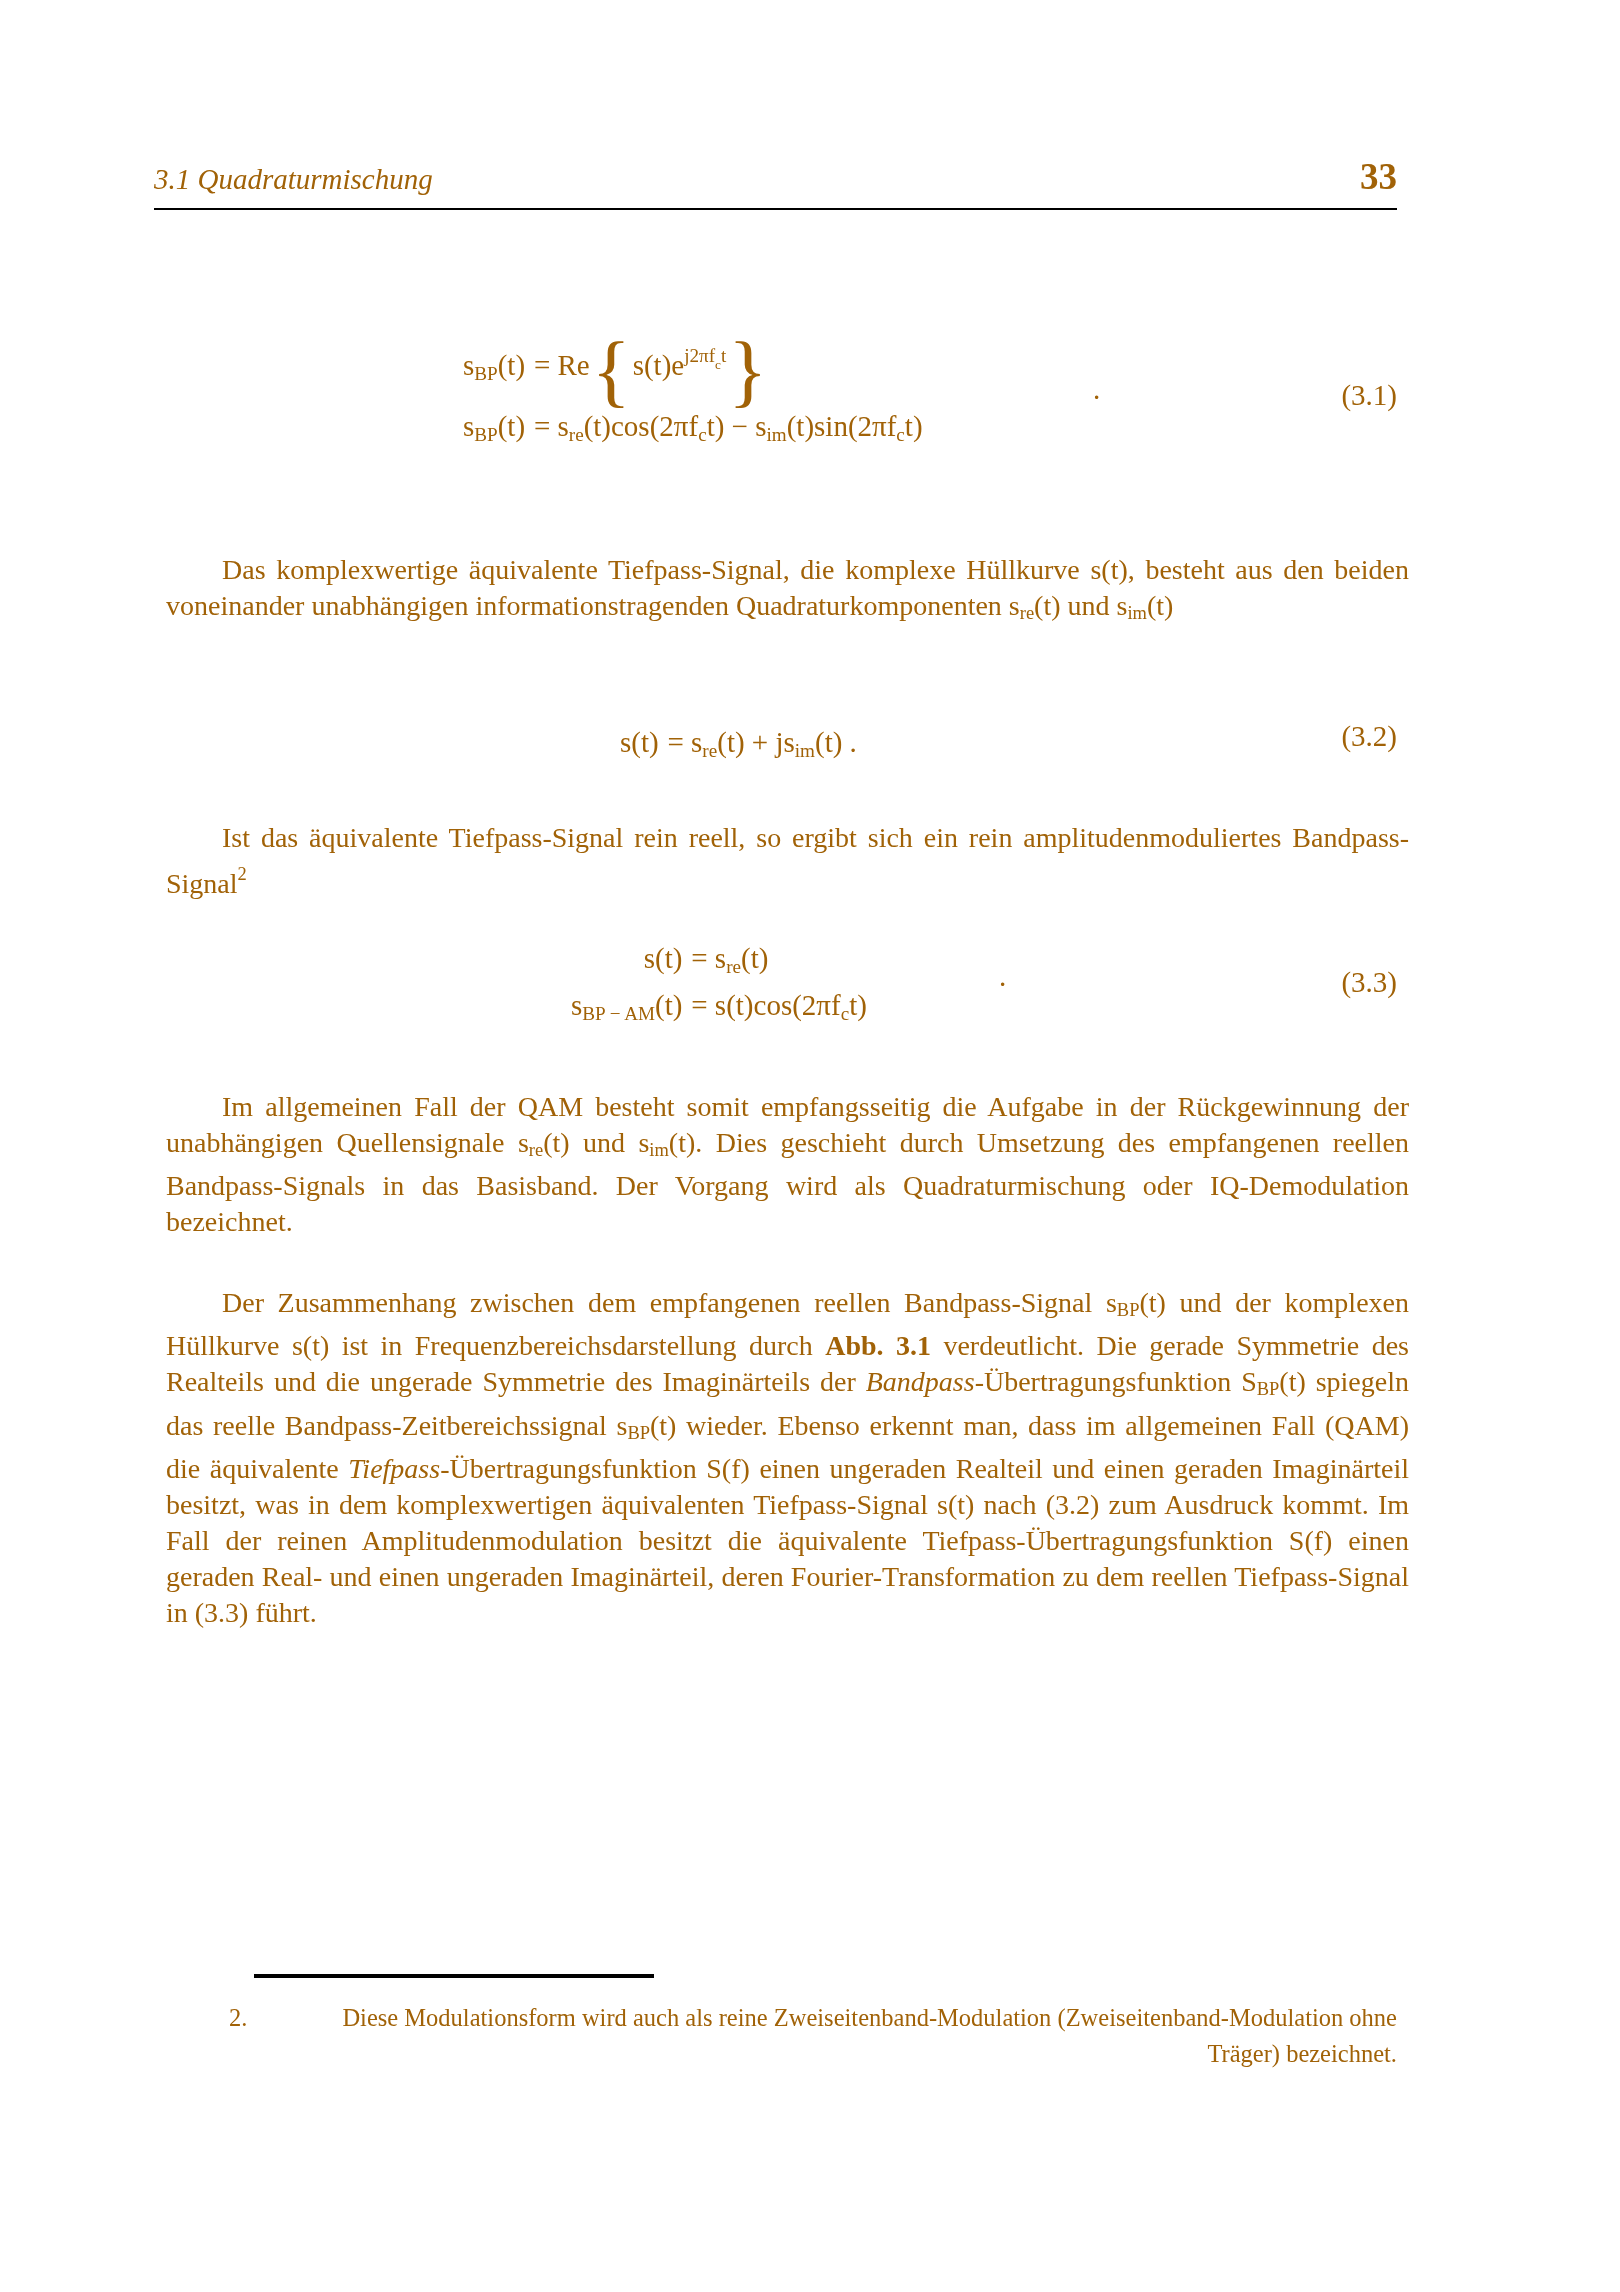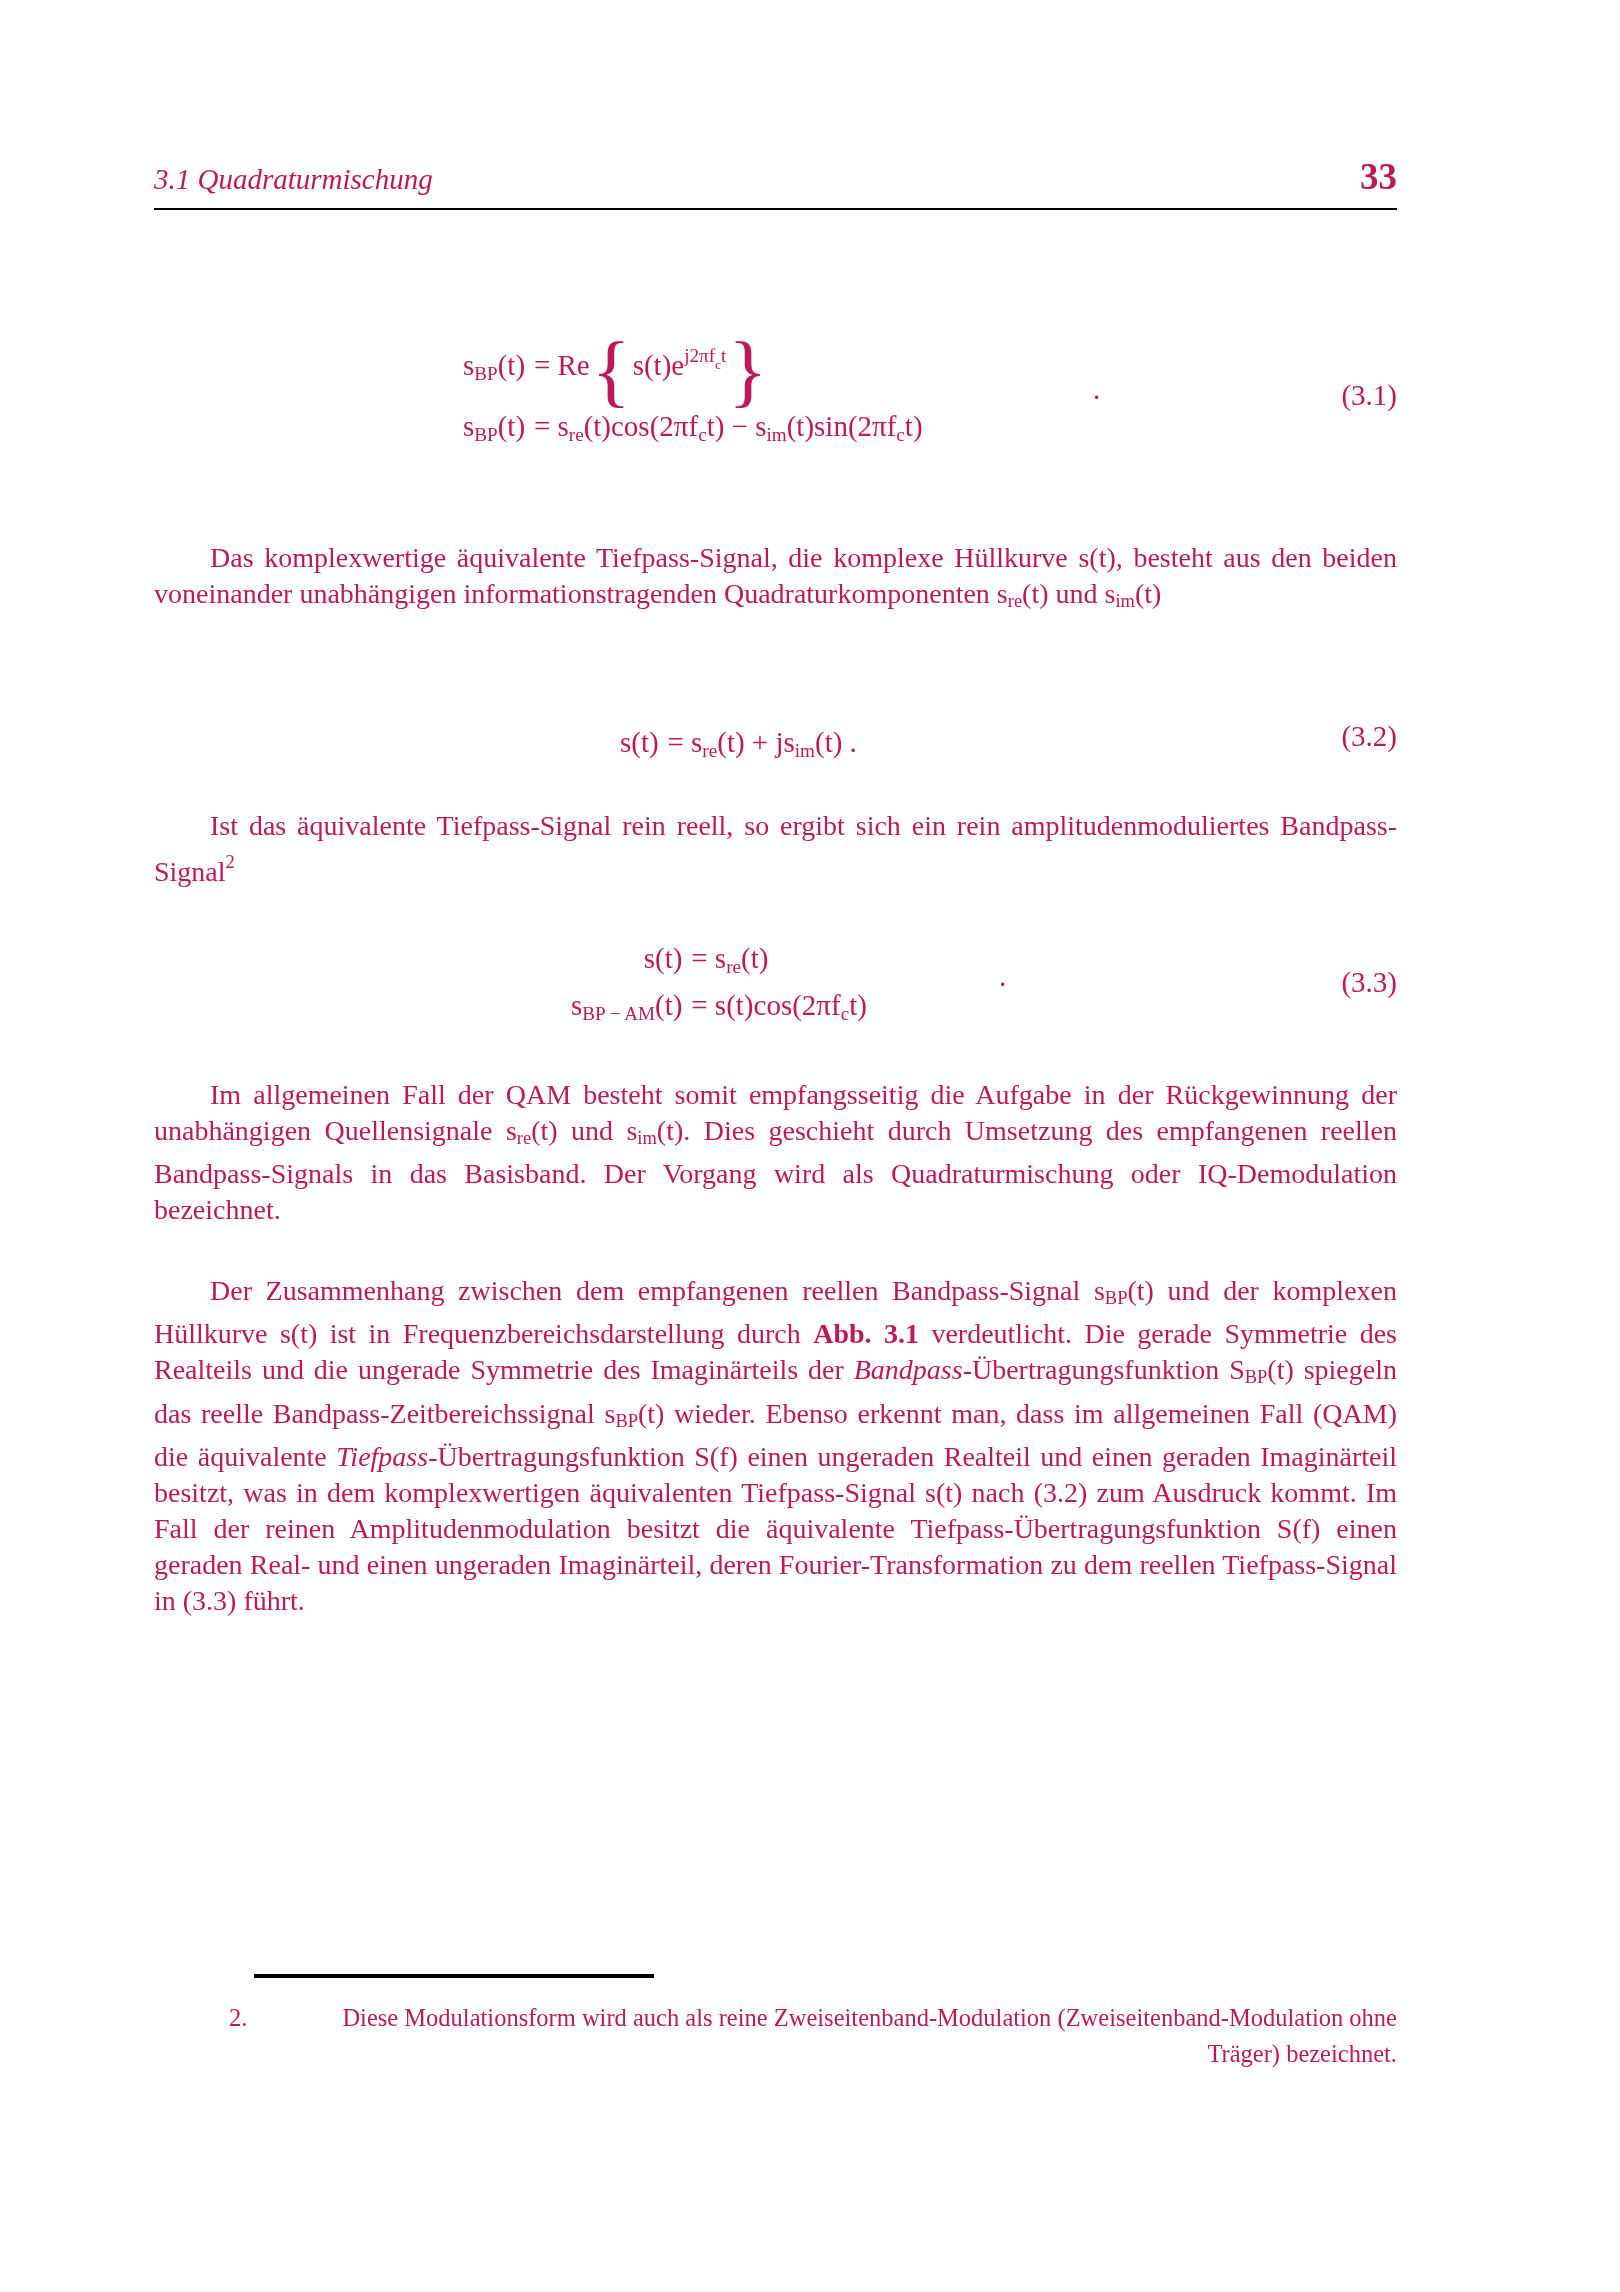--- a/index.html
+++ b/index.html
@@ -1,21 +1,21 @@
 <!DOCTYPE html>
 <html><head>
 <meta charset="utf-8">
 <style>
   html, body { margin: 0; padding: 0; background: #ffffff; }
   .page {
     position: relative;
     width: 1620px;
     height: 2293px;
     background: #ffffff;
-    color: #be185d;
+    color: #a16207;
     font-family: "Liberation Serif", serif;
     overflow: hidden;
   }
 
   
   .header {
     position: absolute;
     left: 154px;
     top: 155px;
     width: 1243px;
@@ -26,21 +26,21 @@
     padding-bottom: 9.8px;
   }
   .section-title { font-style: italic; font-size: 29px; }
   .page-number   { font-weight: bold;  font-size: 37px; }
 
   
   .para {
     position: absolute;
     left: 154px;
     width: 1243px;
-    margin: 0;
+    margin: 12px;
     font-size: 28px;
     line-height: 36px;
     text-align: justify;
     text-indent: 56px;
   }
   .p1 { top: 540px; }
   .p2 { top: 808px; }
   .p3 { top: 1077px; }
   .p4 { top: 1273px; }
 

